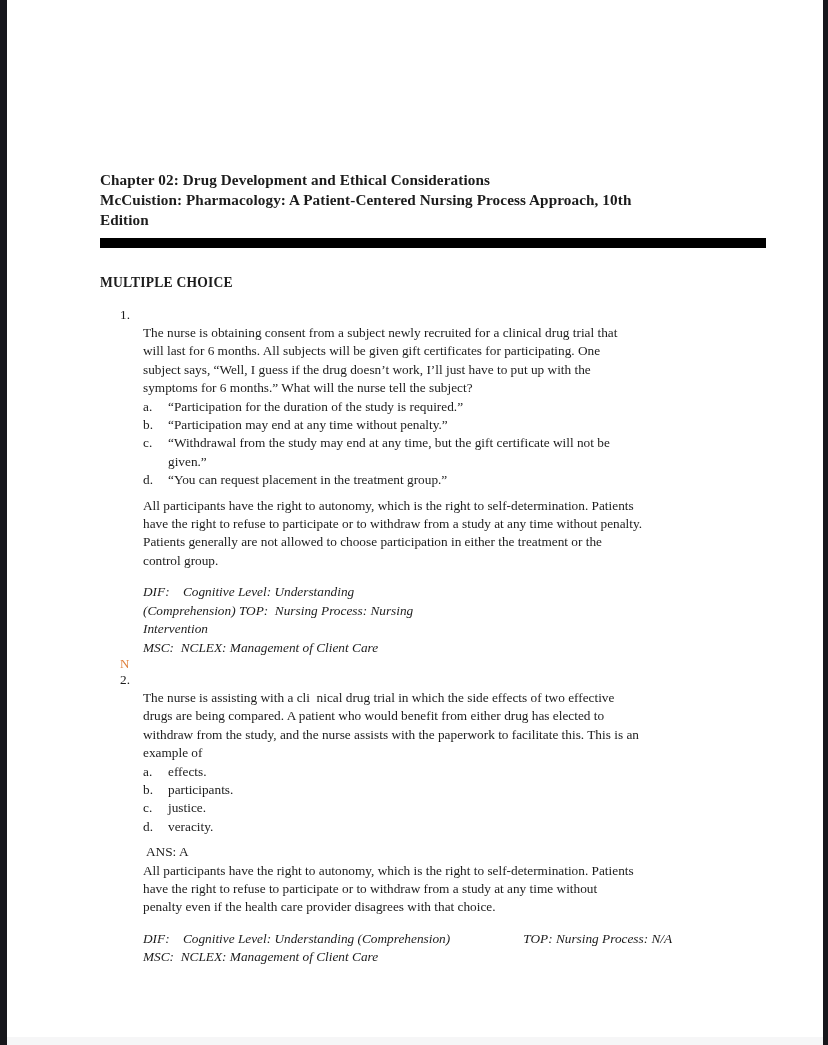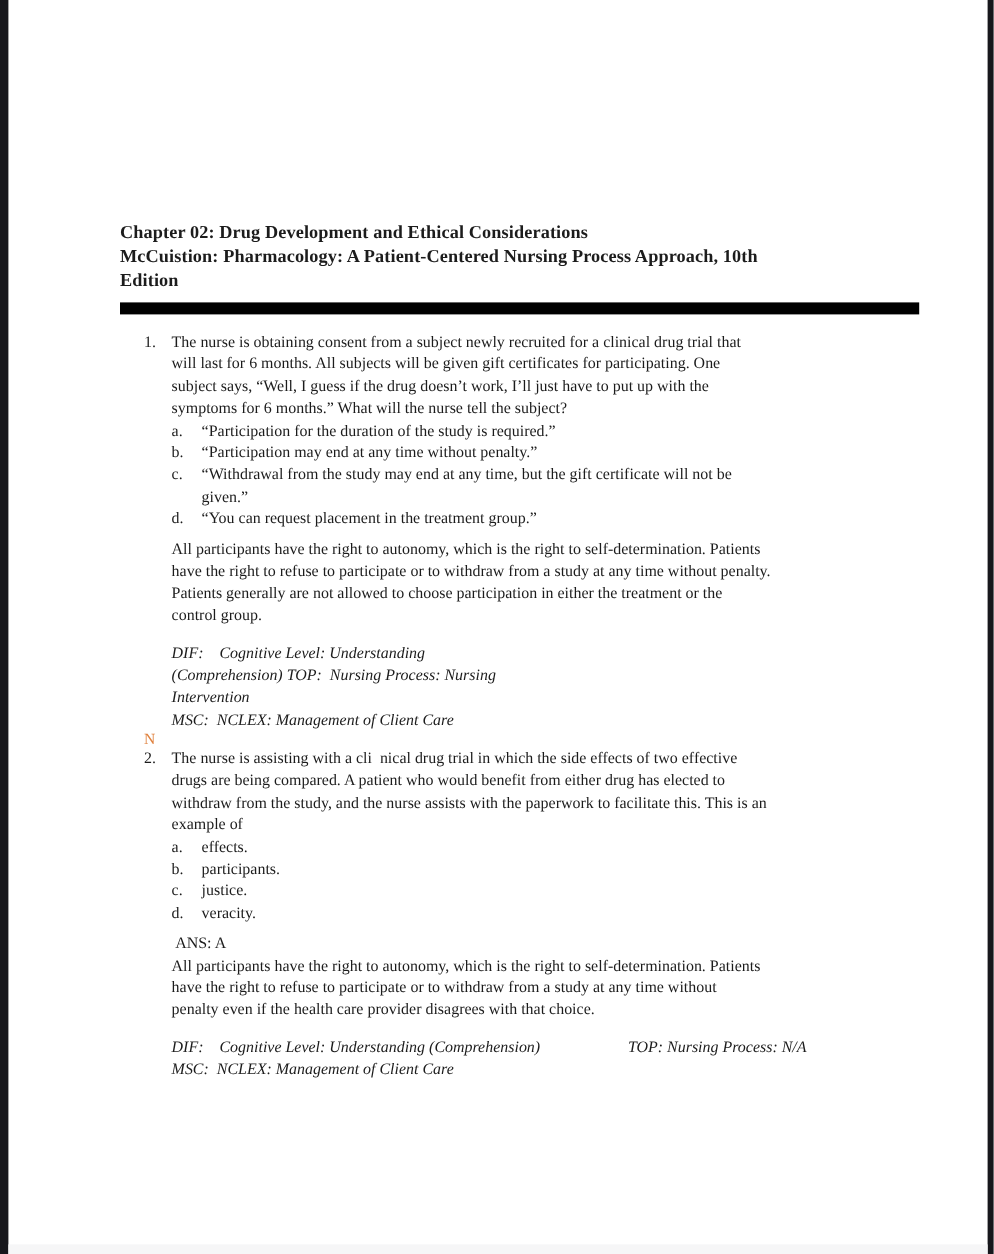--- a/index.html
+++ b/index.html
@@ -27,21 +27,21 @@
     background: #17171c;
   }
   .edge-bottom {
     position: absolute; left: 7px; right: 5px; bottom: 0;
     height: 8px;
     background: #f6f6f7;
   }
   .content {
     position: absolute;
     left: 100px;
-    top: 184px;
+    top: 170px;
     width: 666px;
   }
   .doc-title {
     font-weight: bold;
     font-size: 15.2px;
     line-height: 20px;
     white-space: pre-line;
     letter-spacing: 0.1px;
   }
   .rule {
@@ -63,21 +63,21 @@
     margin-top: 14px;
     font-size: 13.3px;
     line-height: 18.4px;
   }
   .qnum {
     width: 43px;
     padding-left: 20px;
     box-sizing: border-box;
     flex: 0 0 43px;
   }
-  .qbody { flex: 1; min-width: 0; }
+  .qbody { flex: 1; min-width: 0; margin-top: 18px; }
   .stem { white-space: pre-wrap; }
   .option { display: flex; }
   .olet { flex: 0 0 25px; width: 25px; }
   .otext { flex: 1; white-space: pre-wrap; min-width: 0; }
   .answer-block { margin-top: 7px; }
   .ans-line { padding-left: 3px; }
   .rationale { white-space: pre-wrap; }
   .meta {
     margin-top: 13px;
     white-space: pre-wrap;
@@ -100,20 +100,21 @@
 <div class="edge-bottom"></div>
 
 <div class="content">
 
   <div class="doc-title">Chapter 02: Drug Development and Ethical Considerations
 McCuistion: Pharmacology: A Patient-Centered Nursing Process Approach, 10th
 Edition</div>
 
   <div class="rule"></div>
 
+  <div class="section-heading">MULTIPLE CHOICE</div>
 
   <div class="question">
     <div class="qnum">1.</div>
     <div class="qbody">
       <div class="stem">The nurse is obtaining consent from a subject newly recruited for a clinical drug trial that
 will last for 6 months. All subjects will be given gift certificates for participating. One
 subject says, “Well, I guess if the drug doesn’t work, I’ll just have to put up with the
 symptoms for 6 months.” What will the nurse tell the subject?</div>
       <div class="options">
         <div class="option">

